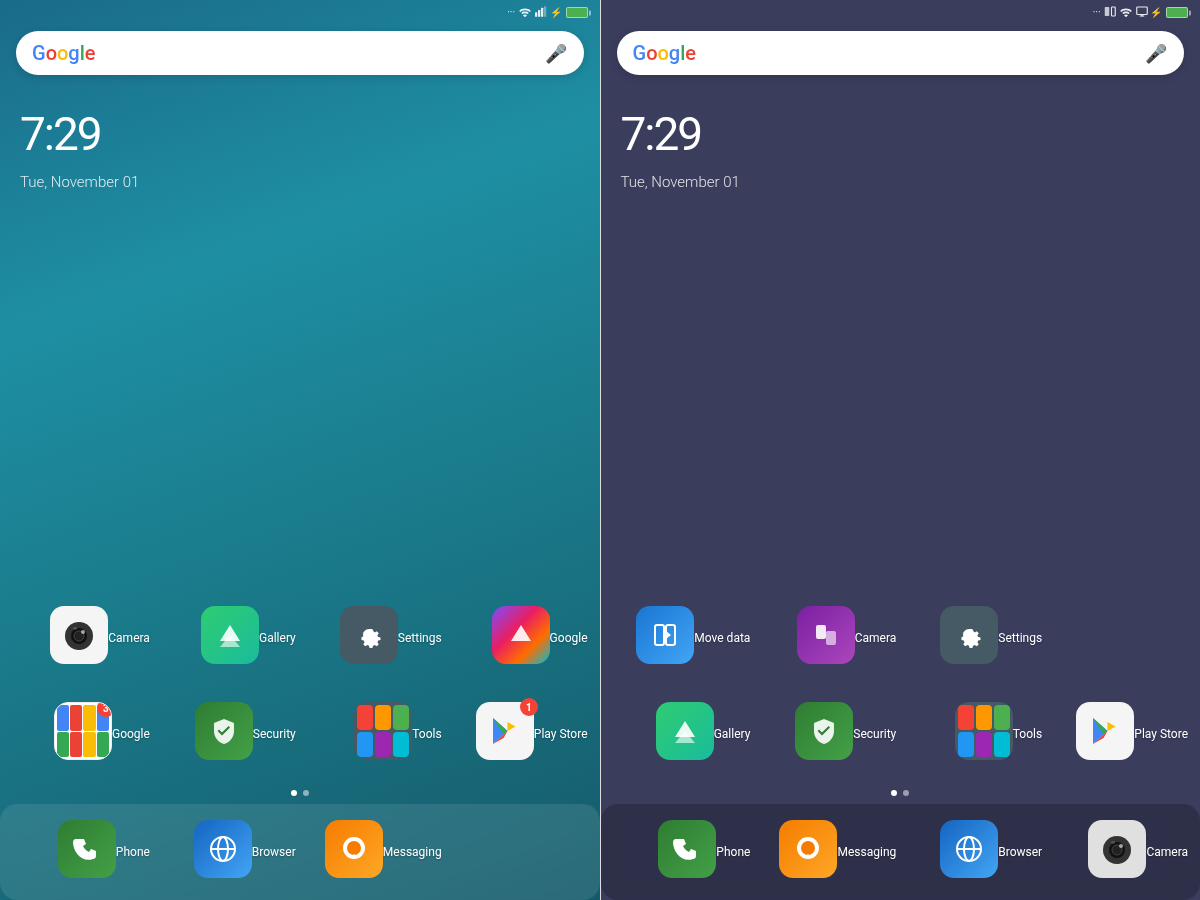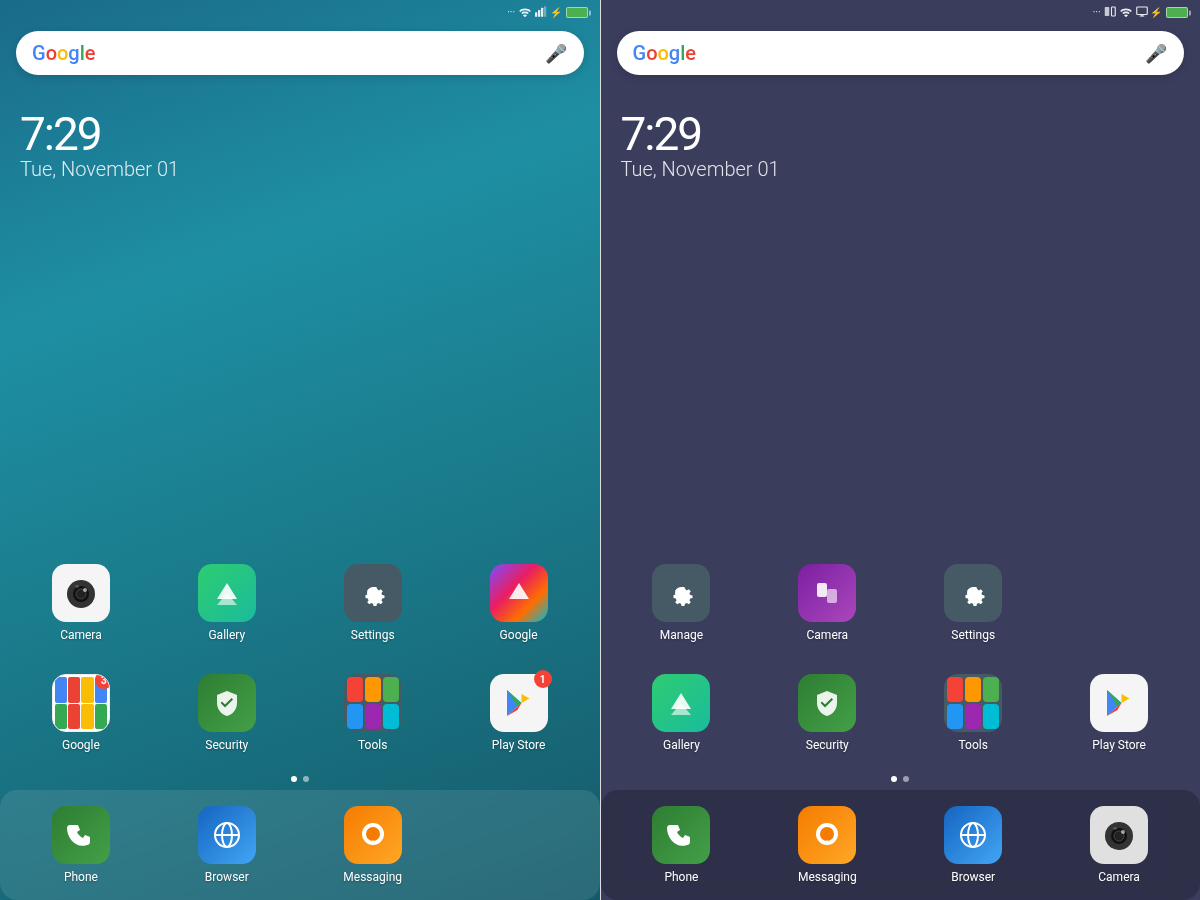--- a/index.html
+++ b/index.html
@@ -106,39 +106,40 @@
     .clock-time {
       color: white;
       font-size: 46px;
       font-weight: 400;
       line-height: 1;
       letter-spacing: -2px;
     }
 
     .clock-date {
       color: rgba(255,255,255,0.85);
-      font-size: 20px;
-      margin-top: 0;
+      font-size: 15px;
+      margin-top: 16px;
       font-weight: 300;
     }
 
     
     .app-grid {
       display: grid;
       grid-template-columns: repeat(4, 1fr);
       gap: 0;
       padding: 8px 8px;
     }
 
     .app-item {
       display: flex;
-      flex-direction: column;
+      flex-direction: row;
       align-items: center;
       padding: 8px 4px;
       cursor: pointer;
+      justify-content: flex-end;
     }
 
     .app-icon {
       width: 58px;
       height: 58px;
       border-radius: 14px;
       display: flex;
       align-items: center;
       justify-content: center;
       position: relative;
@@ -471,30 +472,32 @@
     <span class="mic-icon">🎤</span>
   </div>
 
   <div class="clock-section">
     <div class="clock-time">7:29</div>
     <div class="clock-date">Tue, November 01</div>
   </div>
 
   <div class="app-grid">
 
-
-    <div class="app-item">
-      <div class="app-icon ic-manage">
-        <svg class="icon-svg" viewBox="0 0 36 36">
-          <path d="M18 12a6 6 0 1 0 0 12 6 6 0 0 0 0-12zm0 9a3 3 0 1 1 0-6 3 3 0 0 1 0 6z" fill="white"></path>
-          <path d="M29.5 20.5l-2.3-.4a9.5 9.5 0 0 0-.8-1.9l1.4-1.9-2.1-2.1-1.9 1.4a9.5 9.5 0 0 0-1.9-.8L21.5 12h-3l-.4 2.3a9.5 9.5 0 0 0-1.9.8l-1.9-1.4-2.1 2.1 1.4 1.9a9.5 9.5 0 0 0-.8 1.9L10.5 20v3l2.3.4a9.5 9.5 0 0 0 .8 1.9l-1.4 1.9 2.1 2.1 1.9-1.4a9.5 9.5 0 0 0 1.9.8l.4 2.3h3l.4-2.3a9.5 9.5 0 0 0 1.9-.8l1.9 1.4 2.1-2.1-1.4-1.9a9.5 9.5 0 0 0 .8-1.9l2.3-.4v-3z" fill="white"></path>
-        </svg>
-      </div>
-      <span class="app-label">Manage</span>
-    </div>
+    <div class="app-item">
+      <div class="app-icon ic-movedata">
+        <svg class="icon-svg" viewBox="0 0 36 36">
+          <rect x="8" y="8" width="9" height="20" rx="2" fill="none" stroke="white" stroke-width="2"></rect>
+          <rect x="19" y="8" width="9" height="20" rx="2" fill="none" stroke="white" stroke-width="2"></rect>
+          <line x1="17" y1="18" x2="19" y2="18" stroke="white" stroke-width="2"></line>
+          <polygon points="19,14 24,18 19,22" fill="white"></polygon>
+        </svg>
+      </div>
+      <span class="app-label">Move data</span>
+    </div>
+
 
     <div class="app-item">
       <div class="app-icon ic-switch">
         <svg class="icon-svg" viewBox="0 0 36 36">
           <rect x="8" y="8" width="10" height="14" rx="2" fill="white" opacity="0.9"></rect>
           <rect x="18" y="14" width="10" height="14" rx="2" fill="white" opacity="0.6"></rect>
         </svg>
       </div>
       <span class="app-label">Camera</span>
     </div>

